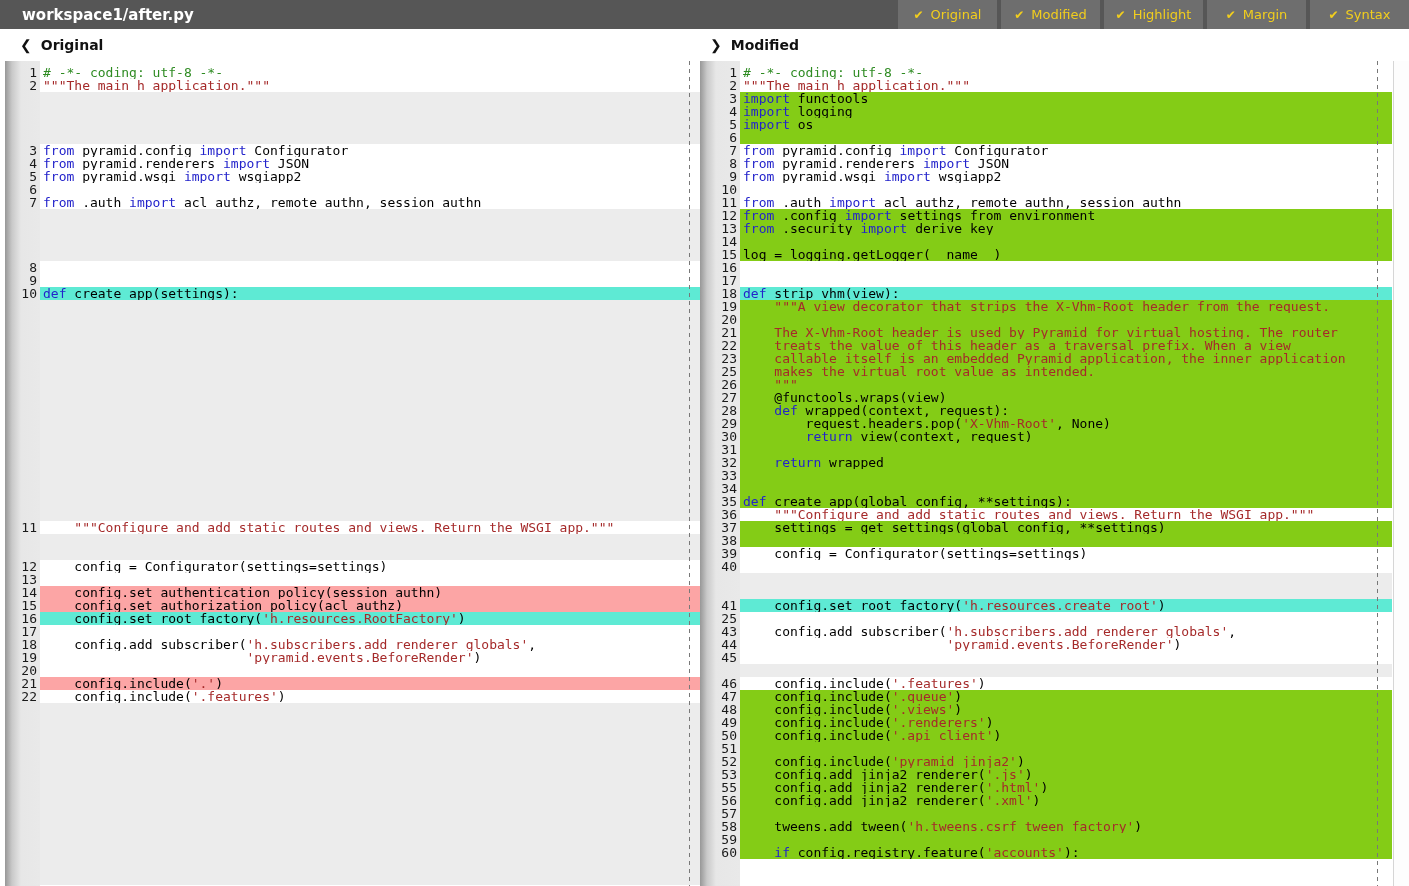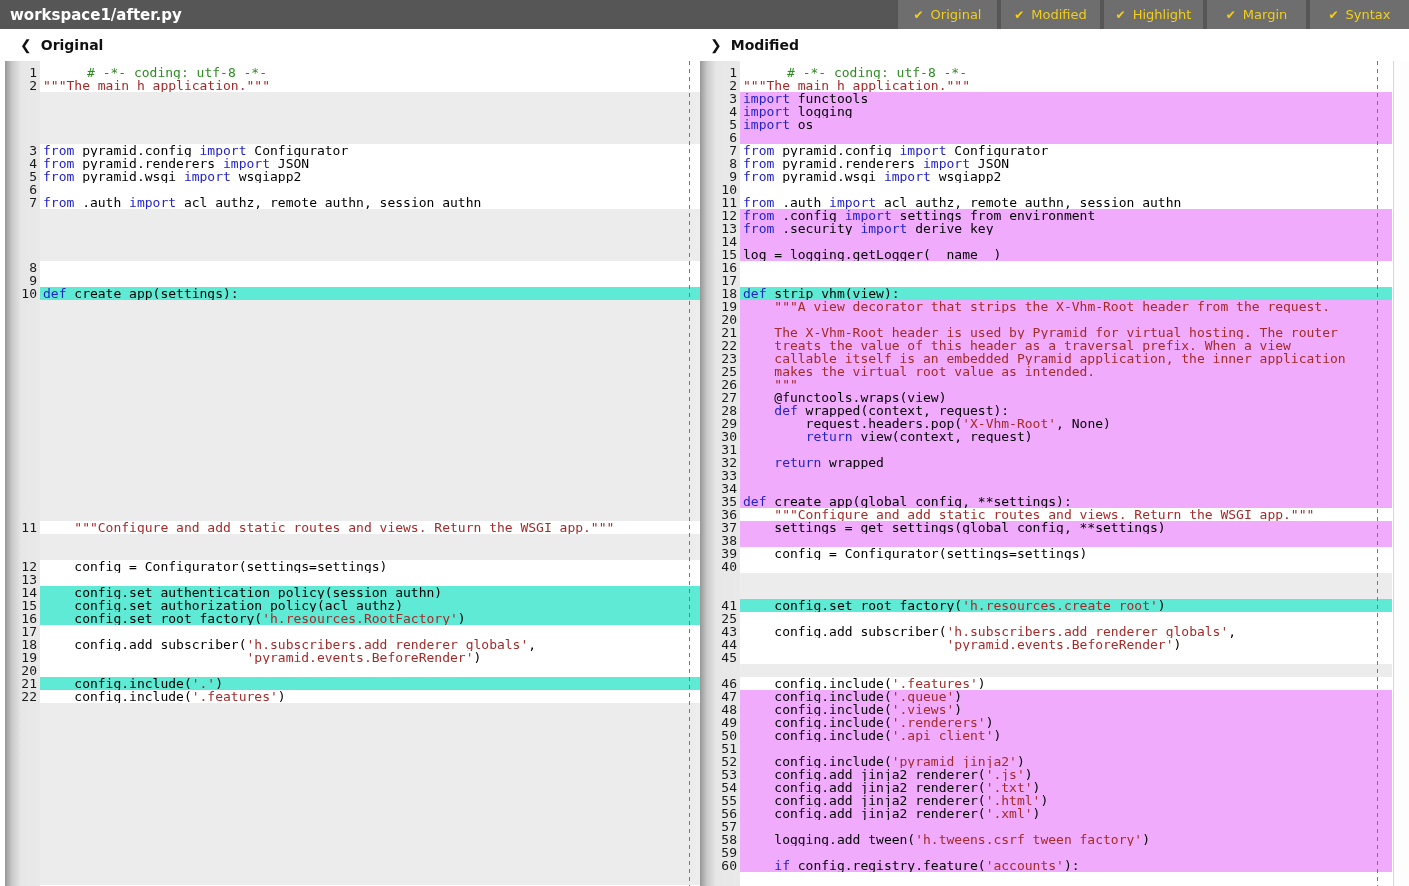--- a/index.html
+++ b/index.html
@@ -9,21 +9,21 @@
     background:#ffffff; font-family:"DejaVu Sans", sans-serif;
   }
 
   
   .topbar {
     position:absolute; top:0; left:0; right:0; height:29px;
     background:#565656; display:flex; align-items:stretch;
   }
   .topbar .title {
     flex:1; color:#ffffff; font-weight:bold; font-size:15px;
-    display:flex; align-items:center; padding-left:10px;
+    display:flex; align-items:center; padding-left:22px;
   }
   .tbtn {
     width:99px; margin-left:4px; background:#6e6e6e;
     color:#f2ce1d; font-size:13px; border:none;
     display:flex; align-items:center; justify-content:center; gap:7px;
     cursor:default; font-family:"DejaVu Sans", sans-serif;
   }
   .tbtn .check { font-size:12px; line-height:1; }
 
   
@@ -51,28 +51,28 @@
   .rows { position:absolute; top:5px; left:0; right:0; z-index:1; }
   .line { display:flex; height:13px; font:13px/13px "DejaVu Sans Mono", monospace; }
   .num  {
     flex:none; width:40px; text-align:right; padding-right:3px;
     color:#1a1a1a; background:transparent;
   }
   .code { flex:1; white-space:pre; overflow:hidden; padding-left:3px; color:#000000; }
   #pane-right .code { margin-right:17px; }
 
   .bg-norm { background:#ffffff; }
-  .bg-add  { background:#f0abfc; }
+  .bg-add  { background:#84cc16; }
   .bg-chg  { background:#5eead4; }
-  .bg-del  { background:#5eead4; }
+  .bg-del  { background:#fca5a5; }
   .bg-fill { background:#ececec; }
 
   .k { color:#2323cb; }
   .s { color:#a52a2a; }
-  .c { color:#2e8b22;margin-left:44px; }
+  .c { color:#2e8b22; }
   .p { color:#000000; }
 
   .marginline {
     position:absolute; top:0; bottom:0; width:1px; z-index:3;
     background:repeating-linear-gradient(to bottom,#787878 0 4px,transparent 4px 8px);
   }
   #pane-left  .marginline { left:689px; }
   #pane-right .marginline { left:677px; }
 
   .scrollstrip {
@@ -594,38 +594,34 @@
       </div>
       <div class="line">
         <span class="num">52</span>
         <span class="code bg-add"><span class="p">    config.include(</span><span class="s">'pyramid_jinja2'</span><span class="p">)</span></span>
       </div>
       <div class="line">
         <span class="num">53</span>
         <span class="code bg-add"><span class="p">    config.add_jinja2_renderer(</span><span class="s">'.js'</span><span class="p">)</span></span>
       </div>
       <div class="line">
-        <span class="num">54</span>
-        <span class="code bg-add"><span class="p">    config.add_jinja2_renderer(</span><span class="s">'.txt'</span><span class="p">)</span></span>
-      </div>
-      <div class="line">
         <span class="num">55</span>
         <span class="code bg-add"><span class="p">    config.add_jinja2_renderer(</span><span class="s">'.html'</span><span class="p">)</span></span>
       </div>
       <div class="line">
         <span class="num">56</span>
         <span class="code bg-add"><span class="p">    config.add_jinja2_renderer(</span><span class="s">'.xml'</span><span class="p">)</span></span>
       </div>
       <div class="line">
         <span class="num">57</span>
         <span class="code bg-add"></span>
       </div>
       <div class="line">
         <span class="num">58</span>
-        <span class="code bg-add"><span class="p">    logging.add_tween(</span><span class="s">'h.tweens.csrf_tween_factory'</span><span class="p">)</span></span>
+        <span class="code bg-add"><span class="p">    tweens.add_tween(</span><span class="s">'h.tweens.csrf_tween_factory'</span><span class="p">)</span></span>
       </div>
       <div class="line">
         <span class="num">59</span>
         <span class="code bg-add"></span>
       </div>
       <div class="line">
         <span class="num">60</span>
         <span class="code bg-add"><span class="p">    </span><span class="k">if</span><span class="p"> config.registry.feature(</span><span class="s">'accounts'</span><span class="p">):</span></span>
       </div>
     </div>

